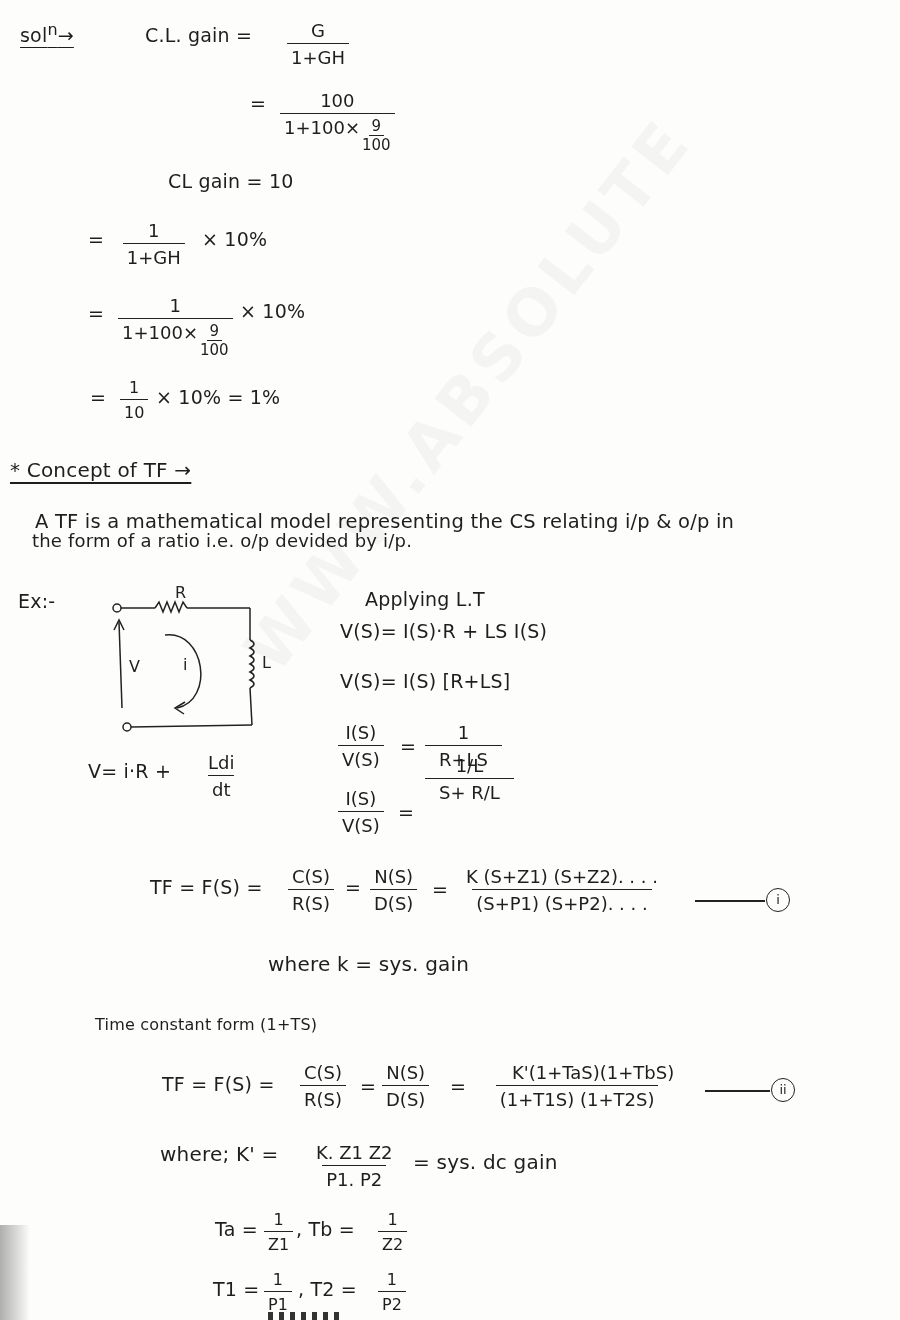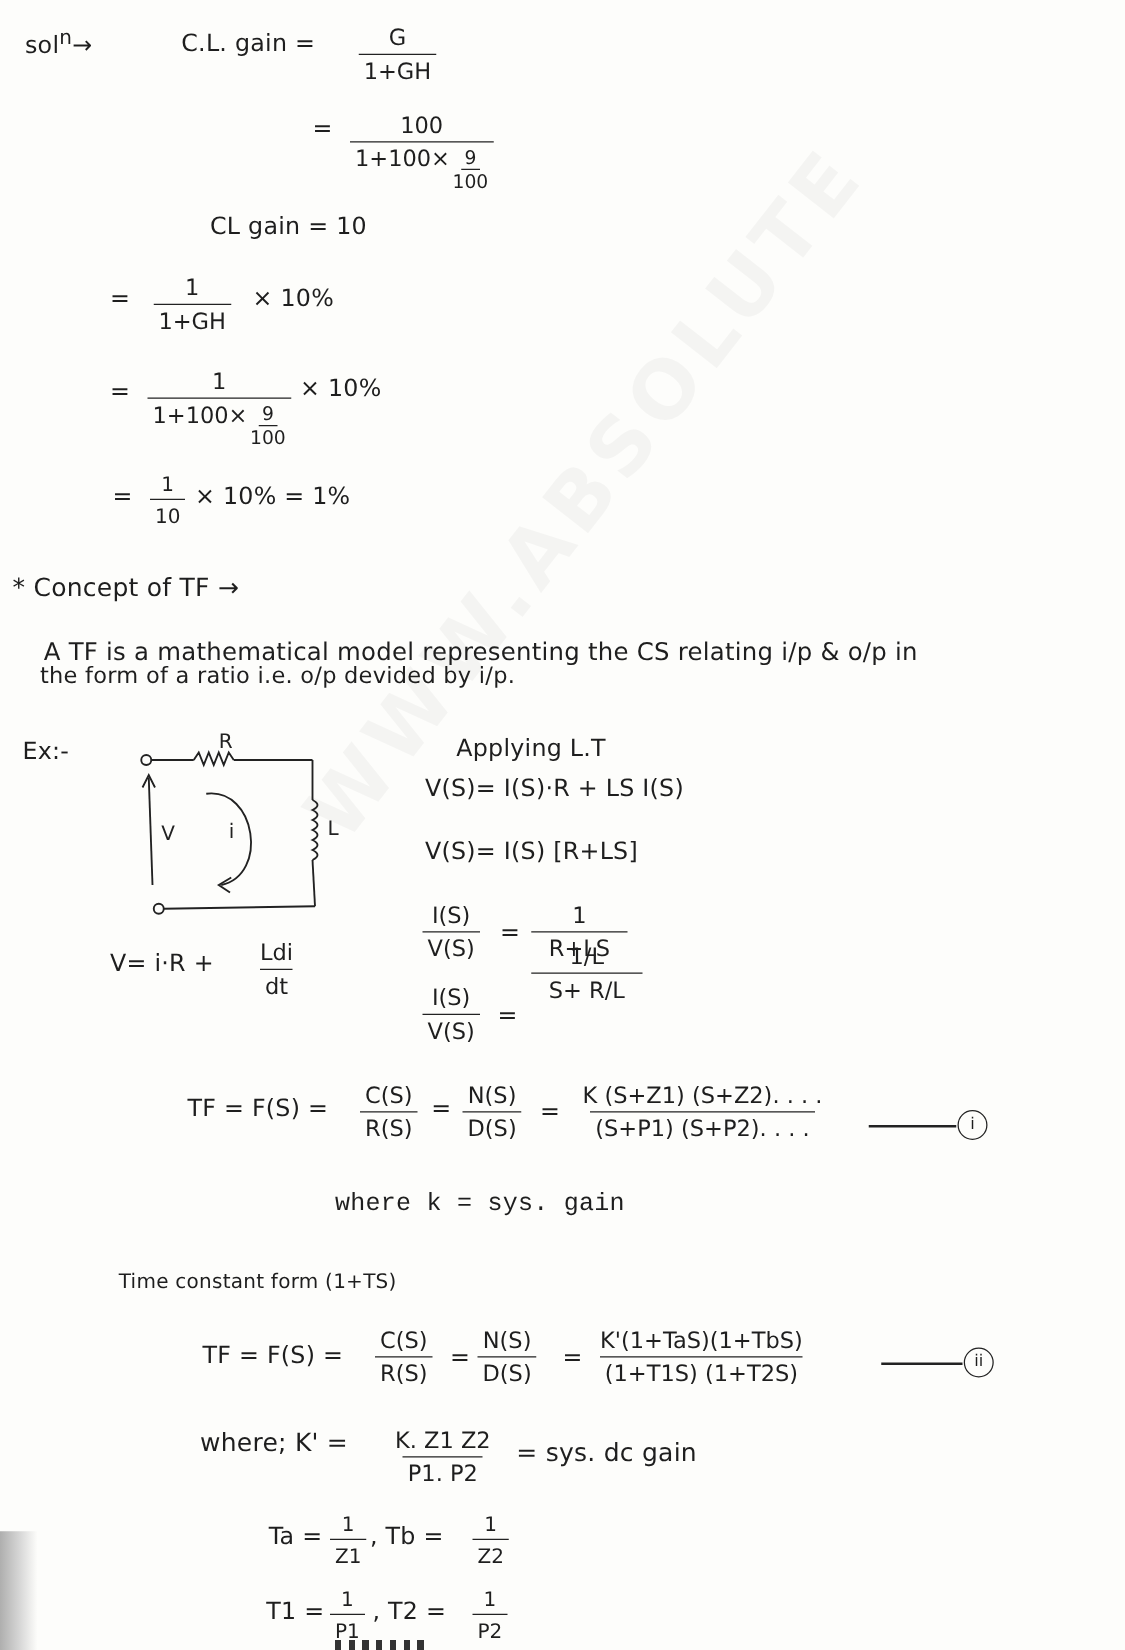--- a/index.html
+++ b/index.html
@@ -8,21 +8,21 @@
     background:#fdfdfb;
     font-family:"DejaVu Sans", sans-serif;
     color:#1e1e1e;
   }
   .abs { position:absolute; white-space:nowrap; }
   .hw { font-family:"DejaVu Sans", sans-serif; font-size:19px; letter-spacing:0.2px; }
   .frac { position:absolute; display:inline-flex; flex-direction:column; align-items:center; font-size:18px; }
   .frac .num { padding:0 4px 2px 4px; }
   .frac .den { padding:3px 4px 0 4px; border-top:1.5px solid #222; }
   .small { font-size:16px; }
-  .u { text-underline-offset:5px; }
+  .u { text-decoration:underline; text-underline-offset:5px; }
   .watermark {
     position:absolute; left:230px; top:640px; font-size:64px; color:rgba(0,0,0,0.035);
     transform:rotate(-52deg); transform-origin:left top; letter-spacing:6px; font-weight:bold;
   }
   .scan-edge {
     position:absolute; left:0; top:1225px; width:30px; height:95px;
     background:linear-gradient(90deg,#8d8d8d 0%,#c9c9c9 55%,rgba(255,255,255,0) 100%);
     opacity:0.7;
   }
   .bottom-marks { position:absolute; left:268px; top:1312px; width:75px; height:8px;
@@ -156,36 +156,36 @@
   <span class="num">N(S)</span>
   <span class="den">D(S)</span>
 </div>
 <div class="abs hw" style="left:432px;top:878px;">=</div>
 <div class="frac" style="left:462px;top:866px;">
   <span class="num">K (S+Z1) (S+Z2). . . .</span>
   <span class="den">(S+P1) (S+P2). . . .</span>
 </div>
 <div class="eqline" style="left:695px;top:900px;width:70px;"></div>
 <div class="circle-num" style="left:766px;top:888px;">i</div>
-<div class="abs hw" style="left:268px;top:952px;font-size:20px;font-family:Liberation Mono, monospace;">where  k = sys. gain</div>
+<div class="abs hw" style="left:268px;top:952px;font-size:20px;">where  k = sys. gain</div>
 
 <div class="abs hw" style="left:95px;top:1015px;font-size:16px;">Time constant form (1+TS)</div>
 <div class="abs hw" style="left:162px;top:1073px;">TF = F(S) =</div>
 <div class="frac" style="left:300px;top:1062px;">
   <span class="num">C(S)</span>
   <span class="den">R(S)</span>
 </div>
 <div class="abs hw" style="left:360px;top:1075px;">=</div>
 <div class="frac" style="left:382px;top:1062px;">
   <span class="num">N(S)</span>
   <span class="den">D(S)</span>
 </div>
 <div class="abs hw" style="left:450px;top:1075px;">=</div>
 <div class="frac" style="left:474px;top:1062px;">
-  <span class="num" style="padding:0 6px 2px 6px;">K'(1+TaS)(1+TbS)</span>
+  <span class="num" style="padding:0 6px 2px 6px;margin-left:32px;">K'(1+TaS)(1+TbS)</span>
   <span class="den">(1+T1S) (1+T2S)</span>
 </div>
 <div class="eqline" style="left:705px;top:1090px;width:65px;"></div>
 <div class="circle-num" style="left:771px;top:1078px;">ii</div>
 
 <div class="abs hw" style="left:160px;top:1142px;font-size:20px;">where;  K' =</div>
 <div class="frac" style="left:312px;top:1142px;justify-content:space-between;">
   <span class="num">K. Z1 Z2</span>
   <span class="den">P1. P2</span>
 </div>

